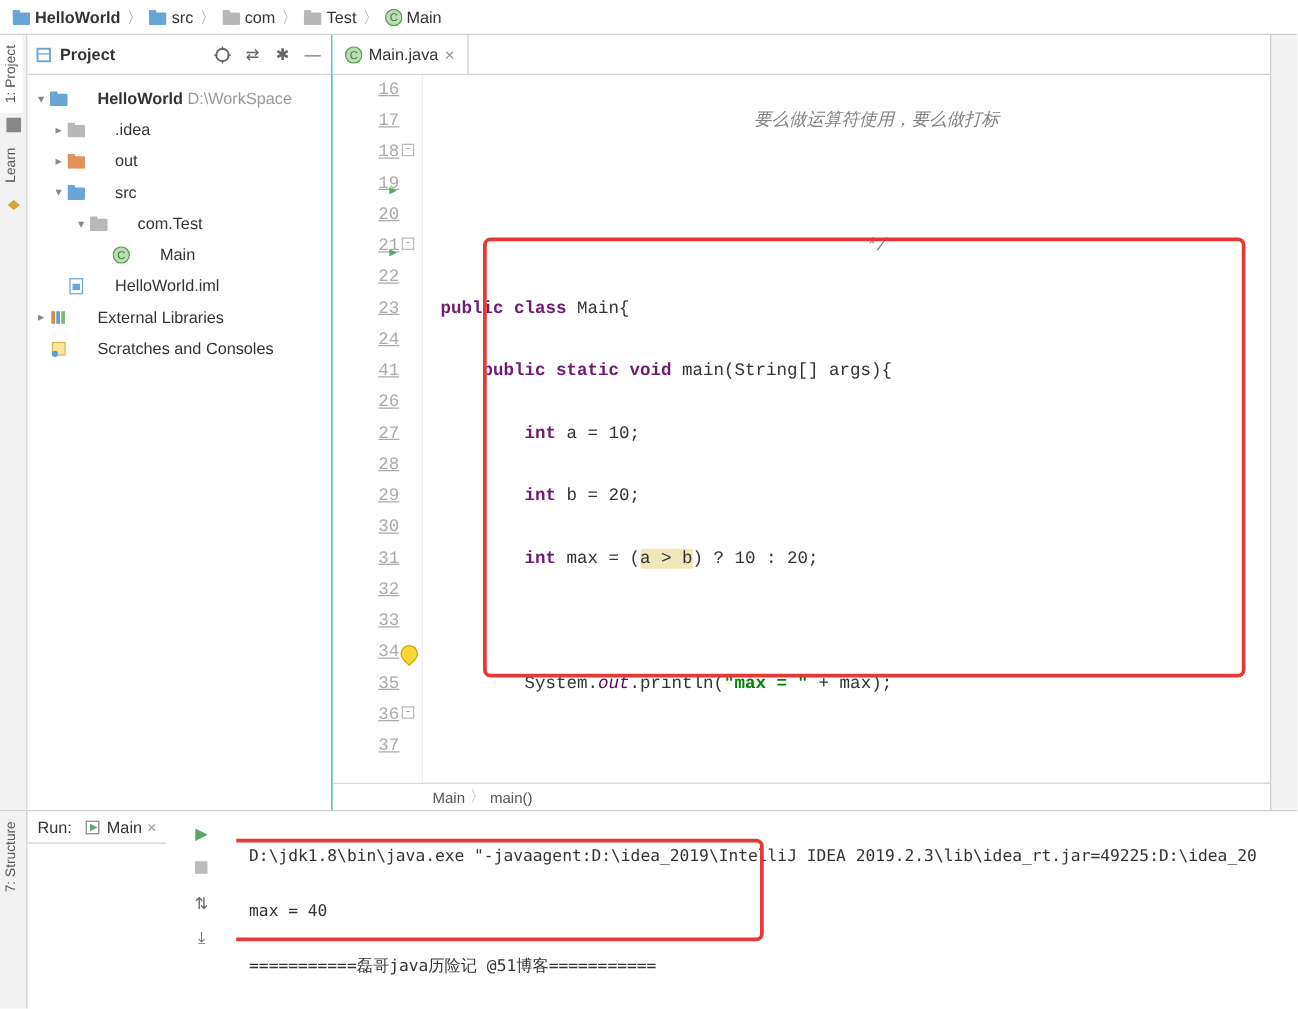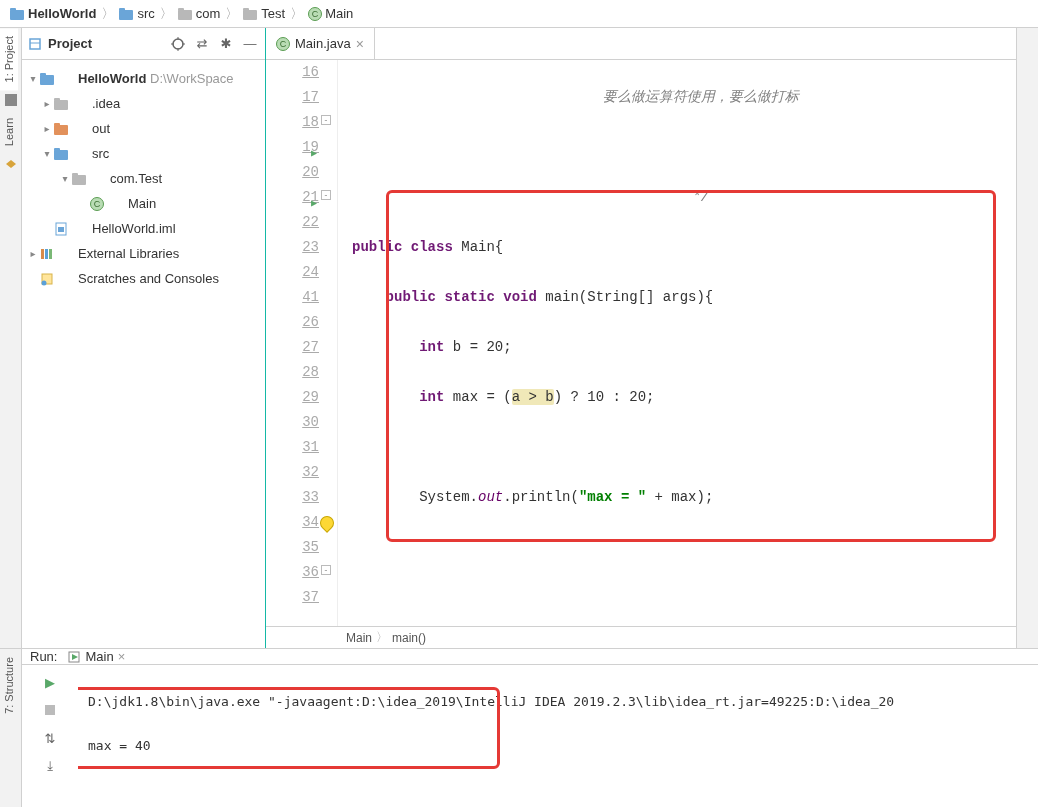--- a/index.html
+++ b/index.html
@@ -40,21 +40,21 @@
 .cmt { color:#808080; font-style:italic;text-align:center; }
 .fld { color:#660066; font-style:italic; }
 .hl-yel { background:#f0e8b8; border-radius:2px;margin-top:28px; }
 .red-box { position:absolute; border:3px solid #e53935; border-radius:6px; pointer-events:none; }
 .bulb { position:absolute; left:54px; width:14px; height:14px; background:#fdd835; border-radius:50% 50% 50% 0; transform:rotate(-45deg); border:1px solid #c9a600; }
 .crumb-bar { height:22px; border-top:1px solid #d0d0d0; display:flex; align-items:center; padding-left:80px; gap:4px; font-size:12px; color:#555; }
 .crumb-bar .sep { color:#aaa; }
 .bottom { position:absolute; left:0; right:0; bottom:0; height:159px; background:#fff; border-top:1px solid #d0d0d0; display:flex; }
 .bottom-left-tabs { width:22px; background:#f2f2f2; border-right:1px solid #d0d0d0; }
 .bottom-left-tabs .tab-v { writing-mode:vertical-lr; transform:rotate(180deg); font-size:11px; padding:8px 3px; color:#555; }
-.bottom-main { flex:1; display:flex; flex-direction:column; }
+.bottom-main { flex:1; display:flex; flex-direction:row; }
 .run-header { height:26px; display:flex; align-items:center; padding:0 8px; border-bottom:1px solid #d0d0d0; gap:10px; }
 .run-header .lbl { font-weight:500; }
 .run-header .rh-tab { display:flex; align-items:center; gap:4px; }
 .run-body { flex:1; display:flex; }
 .run-tools { width:56px; display:flex; flex-direction:column; align-items:center; gap:10px; padding-top:8px; }
 .run-tools .rt { width:18px; height:18px; display:flex; align-items:center; justify-content:center; color:#666; cursor:pointer; }
 .console { flex:1; font-family:Consolas,monospace; font-size:13px; line-height:22px; padding:4px 10px; position:relative; white-space:pre; overflow:hidden; }
 svg.folder { width:15px; height:12px; }
 svg.file-c { width:14px; height:14px; }
 </style>
@@ -272,20 +272,21 @@
         <div class="ln">36<span class="fold">-</span></div>
         <div class="ln">37</div>
         <div class="bulb" style="top:456px"></div>
       </div>
       <div class="code">
 <div class="code-line cmt">    要么做运算符使用，要么做打标</div>
 <div class="code-line"></div>
 <div class="code-line cmt">    */</div>
 <div class="code-line"><span class="kw">public class</span> Main{</div>
 <div class="code-line">    <span class="kw">public static void</span> main(String[] args){</div>
+<div class="code-line">        <span class="kw">int</span> a = 10;</div>
 <div class="code-line">        <span class="kw">int</span> b = 20;</div>
 <div class="code-line">        <span class="kw">int</span> max = (<span class="hl-yel">a &gt; b</span>) ? 10 : 20;</div>
 <div class="code-line"></div>
 <div class="code-line">        System.<span class="fld">out</span>.println(<span class="str">"max = "</span> + max);</div>
 
 
 
 
 
 
@@ -328,18 +329,19 @@
             <svg width="14" height="14">
               <rect x="2" y="2" width="10" height="10" fill="#bbb"></rect>
             </svg>
           </span>
         <span class="rt">⇅</span>
         <span class="rt">⤓</span>
       </div>
       <div class="console">
 <div>D:\jdk1.8\bin\java.exe "-javaagent:D:\idea_2019\IntelliJ IDEA 2019.2.3\lib\idea_rt.jar=49225:D:\idea_20</div>
 <div>max = 40</div>
+<div>===========磊哥java历险记 @51博客===========</div>
 
         <div class="red-box" style="top:22px;left:-8px;width:430px;height:82px"></div>
       </div>
     </div>
   </div>
 </div>
 
 </body></html>

